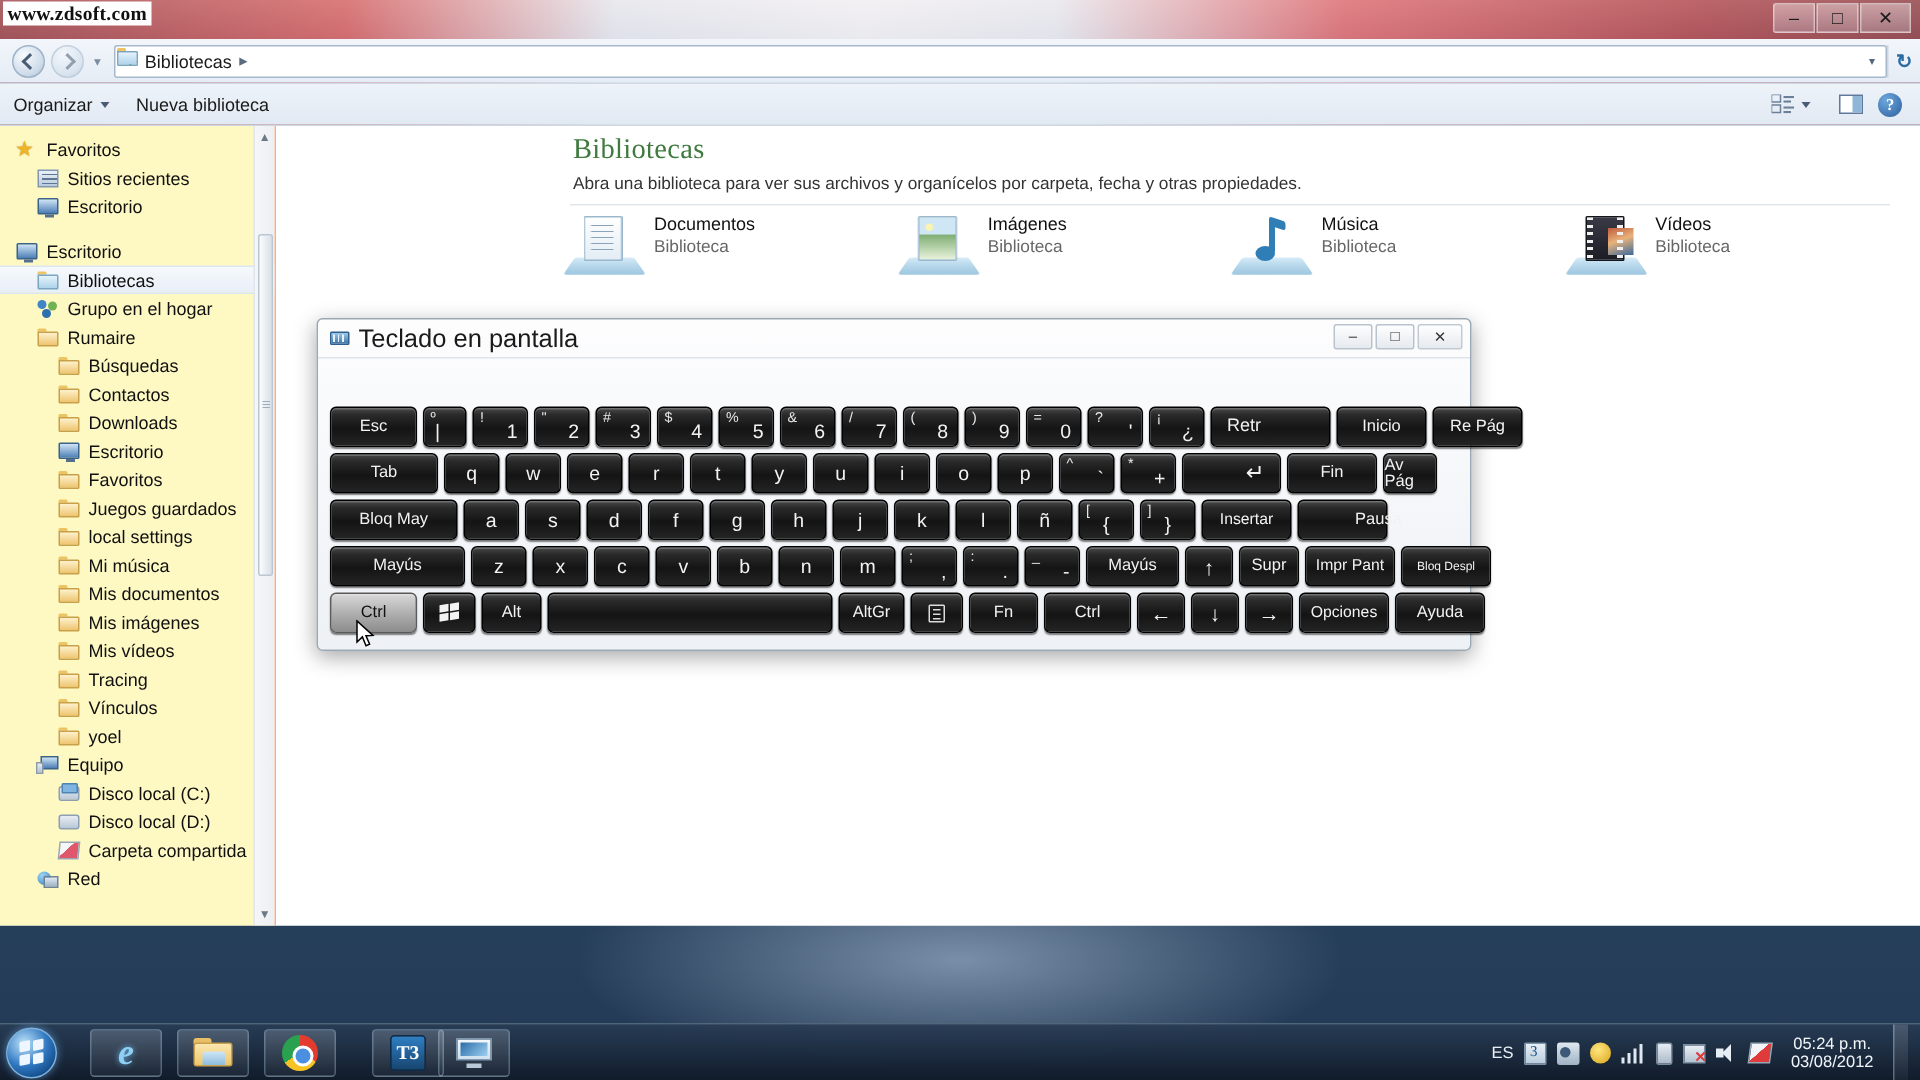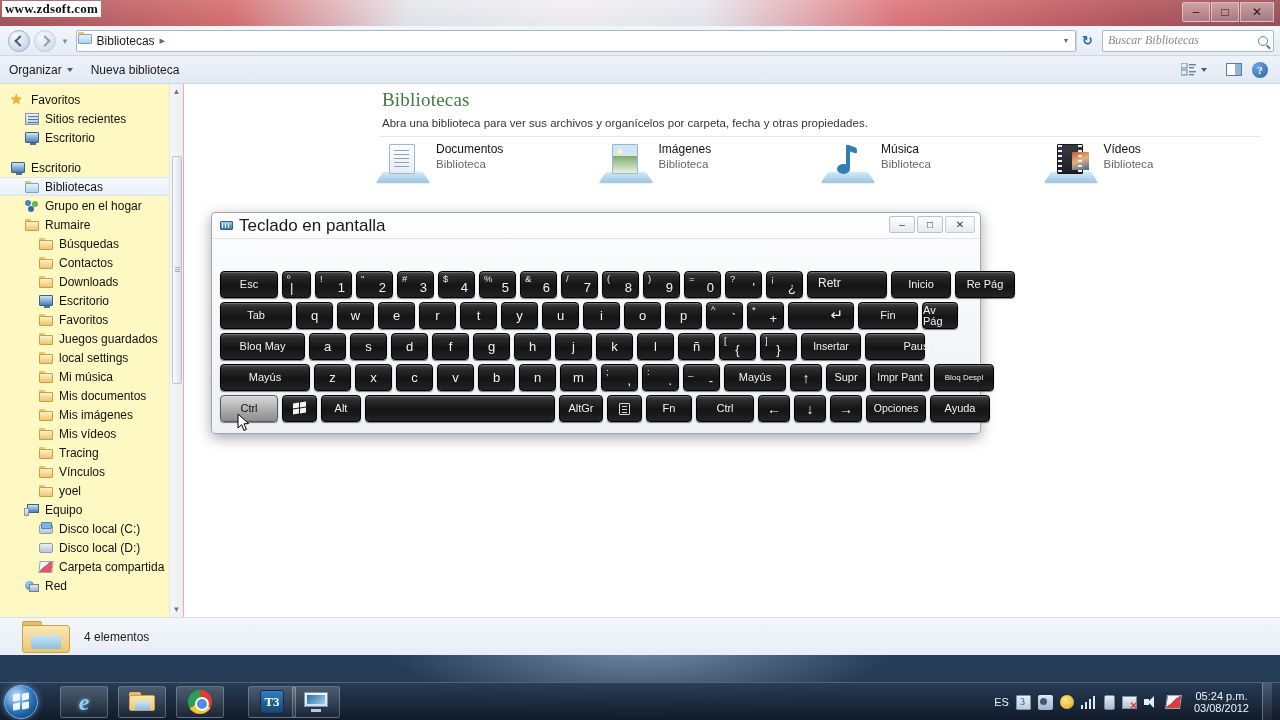--- a/index.html
+++ b/index.html
@@ -421,24 +421,20 @@
       <div class="f2 lib">
           <span class="t"></span>
           <span class="b"></span>
         </div>
       <span class="crumbsep">▸</span>
       <span id="crumbText">Bibliotecas</span>
       <span class="crumbsep">▸</span>
       <span id="crumbChevron">▾</span>
     </div>
     <div id="refreshBtn">↻</div>
-    <div id="searchBox">
-      <span id="searchPlaceholder">Buscar Bibliotecas</span>
-      <span class="mag"></span>
-    </div>
   </div>
 
   <div id="toolbar">
     <div class="tbitem">
       <span>Organizar</span>
       <span class="caret"></span>
     </div>
     <div class="tbitem">
       <span>Nueva biblioteca</span>
     </div>
@@ -712,28 +708,20 @@
               <span class="face">
                 <span class="still"></span>
               </span>
             </span>
             <span class="libtext"><span class="n1">Vídeos</span><br><span class="n2">Biblioteca</span></span>
           </div>
         </div>
     </div>
   </div>
 
-  <div id="statusBar">
-    <div id="statusIcon">
-      <div class="ft"></div>
-        <div class="fb"></div>
-        <div class="fi"></div>
-    </div>
-    <div id="statusText">4 elementos</div>
-  </div>
 </div>
 
 <div id="osk">
   <div id="oskTitle">
     <div id="oskIcon"></div>
     <div id="oskTitleText">Teclado en pantalla</div>
     <div id="oskBtns">
       <div class="oskbtn">–</div>
       <div class="oskbtn">□</div>
       <div class="oskbtn close">✕</div>

